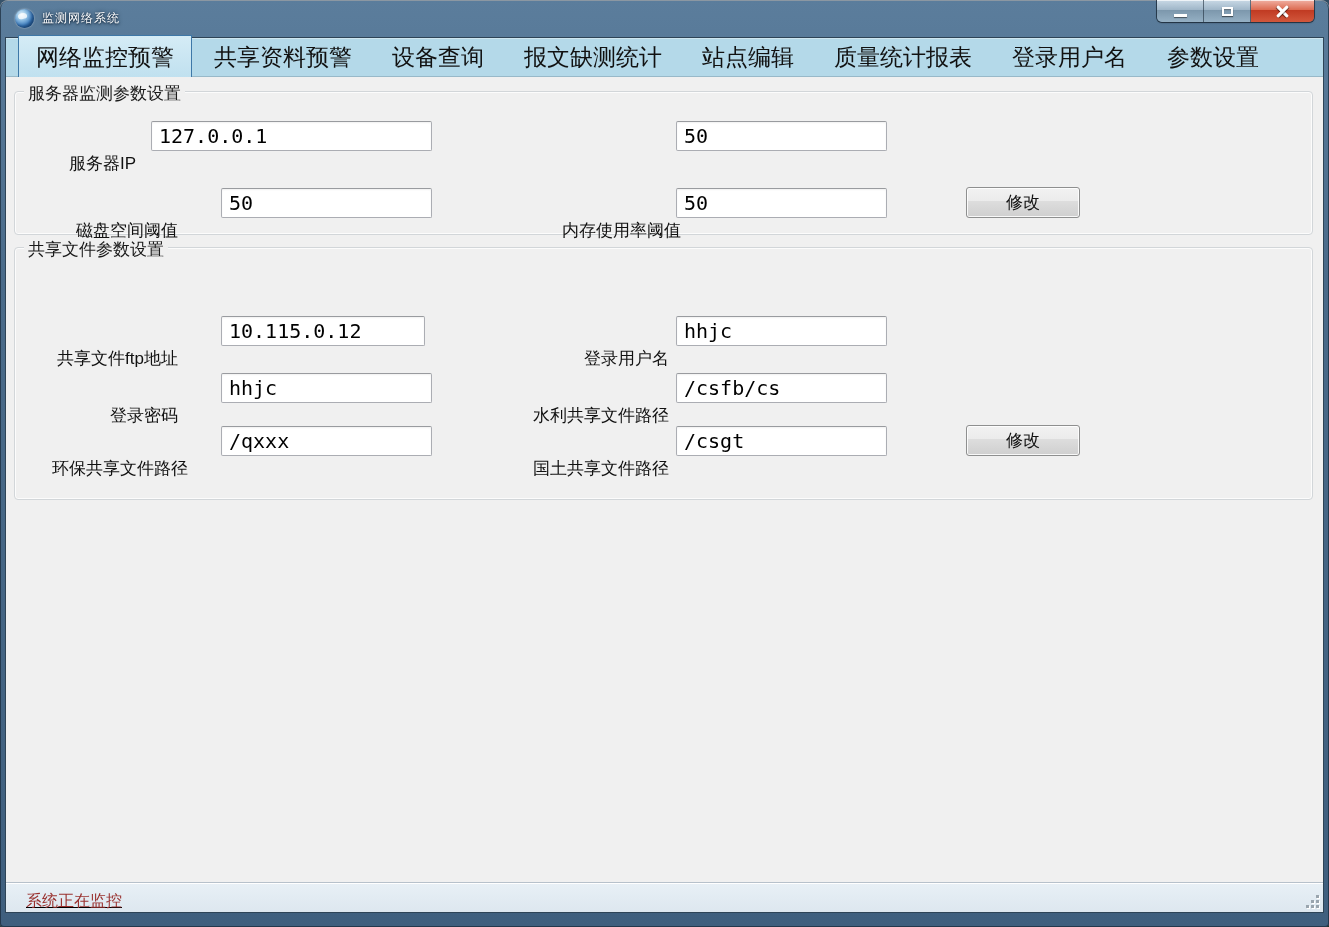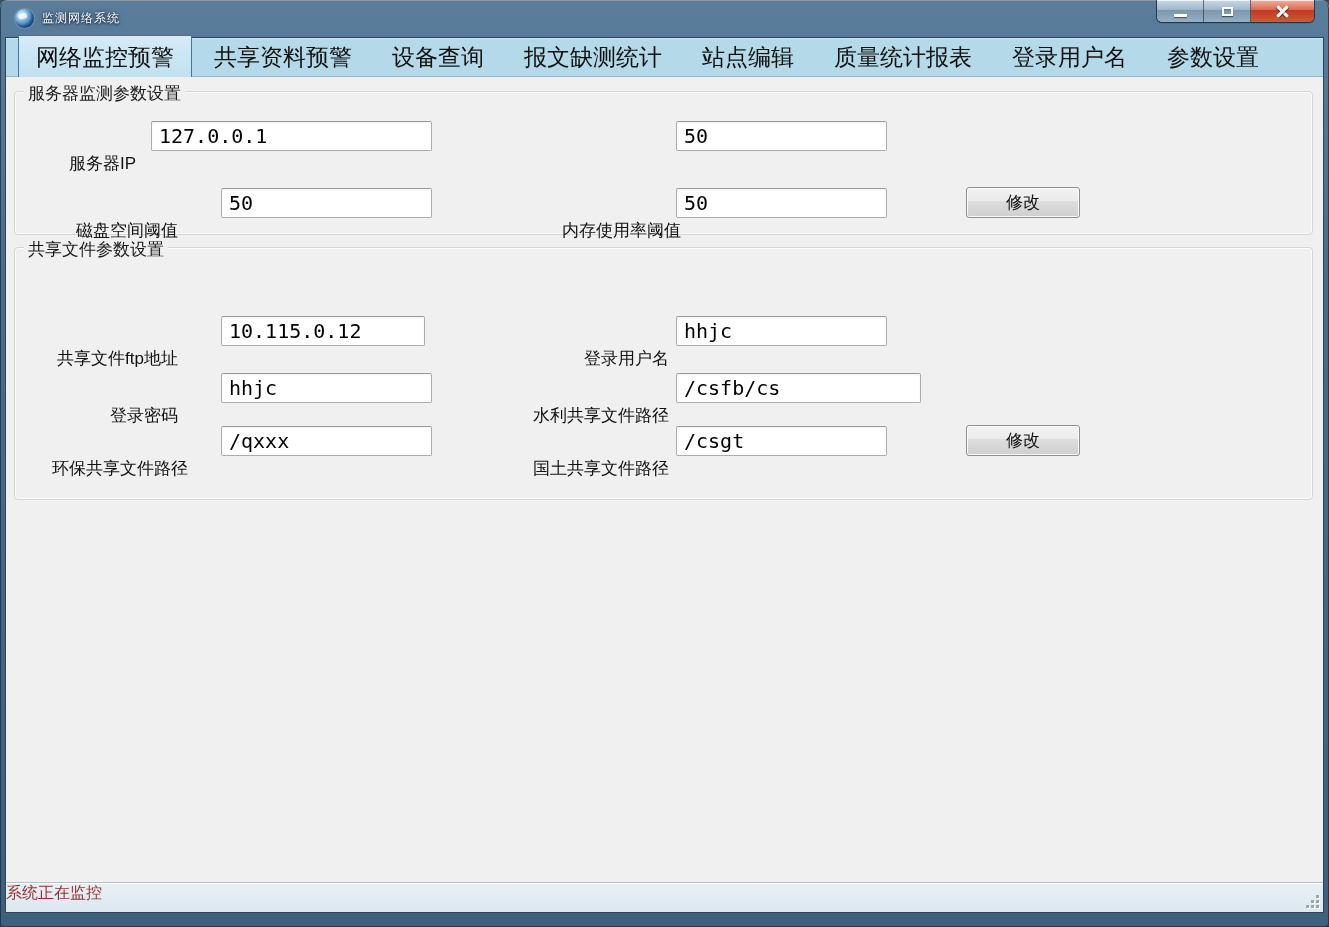--- a/index.html
+++ b/index.html
@@ -116,22 +116,23 @@
     box-shadow:inset 0 0 0 1px rgba(255,255,255,.85);
     font-size:17px; color:#111; cursor:pointer;
     font-family:"Liberation Sans","DejaVu Sans",sans-serif;
     margin-left:15px;
   }
 
   
   .statusbar {
     flex:0 0 30px; background:linear-gradient(180deg,#e8f0f6,#dde7ef);
     border-top:1px solid #b7c1cb; position:relative;
-    display:flex; align-items:flex-start; padding-left:0;
+    display:flex; align-items:flex-end; padding-left:20px;
     box-shadow:inset 0 1px 0 #fff;
+    text-decoration:underline;
   }
   .status-text { font-size:16px; color:#99302e; }
   .resize-grip { position:absolute; right:3px; bottom:3px; width:15px; height:15px; cursor:nwse-resize; }
   .resize-grip i {
     position:absolute; width:3px; height:3px; background:#9aa5ae;
     box-shadow:1px 1px 0 #fff;
   }
   .resize-grip i:nth-child(1){ right:1px;  bottom:1px; }
   .resize-grip i:nth-child(2){ right:6px;  bottom:1px; }
   .resize-grip i:nth-child(3){ right:11px; bottom:1px; }
@@ -194,21 +195,21 @@
       </div>
 
       <span class="fld-label" style="left:10px;  width:162px; top:239px;">共享文件ftp地址</span>
       <input class="fld-input" style="left: 215px; width: 204px; top: 239px;" value="10.115.0.12">
       <span class="fld-label" style="left:460px; width:203px; top:239px;">登录用户名</span>
       <input class="fld-input" style="left: 670px; width: 211px; top: 239px;" value="hhjc">
 
       <span class="fld-label" style="left:10px;  width:162px; top:296px;">登录密码</span>
       <input class="fld-input" style="left: 215px; width: 211px; top: 296px;" value="hhjc">
       <span class="fld-label" style="left:460px; width:203px; top:296px;">水利共享文件路径</span>
-      <input class="fld-input" style="left: 670px; width: 245px; top: 296px;" value="/csfb/cs">
+      <input class="fld-input" style="left: 670px; width: 211px; top: 296px;" value="/csfb/cs">
 
       <span class="fld-label" style="left:10px;  width:172px; top:349px;">环保共享文件路径</span>
       <input class="fld-input" style="left: 215px; width: 211px; top: 349px;" value="/qxxx">
       <span class="fld-label" style="left:460px; width:203px; top:349px;">国土共享文件路径</span>
       <input class="fld-input" style="left: 670px; width: 211px; top: 349px;" value="/csgt">
       <button class="btn" style="left:945px; top:348px;">修改</button>
 
     </div>
 
     <div class="statusbar">

